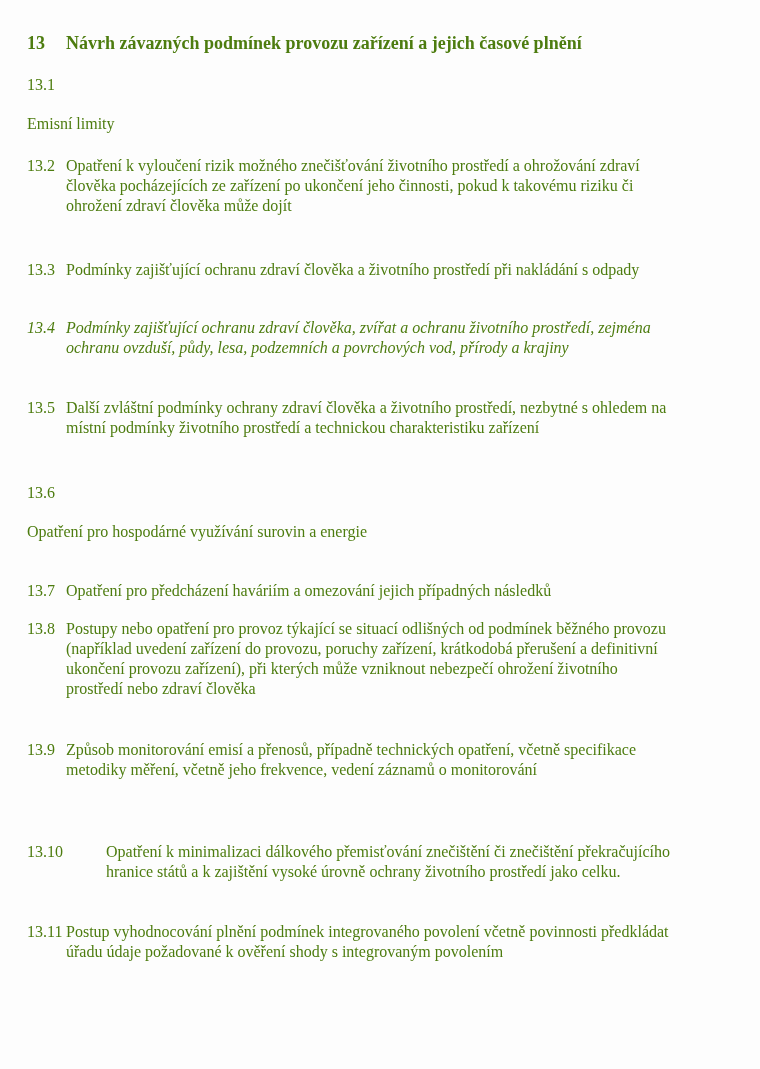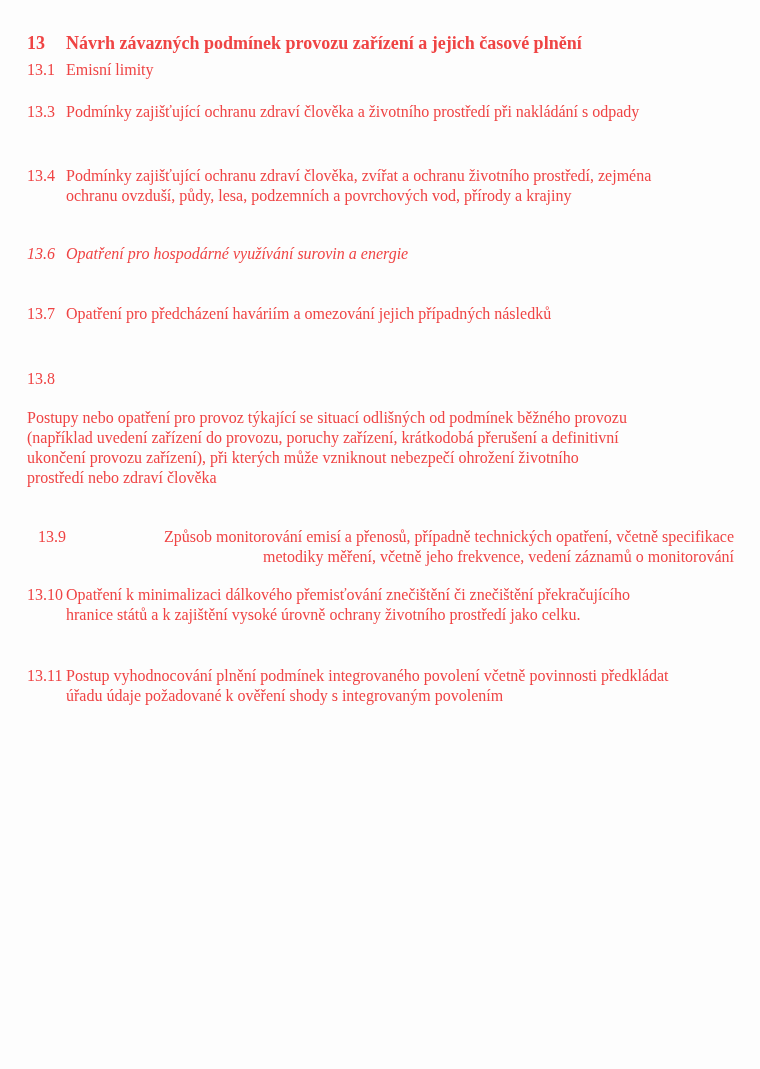--- a/index.html
+++ b/index.html
@@ -8,21 +8,21 @@
   }
   body {
     background: #e8e8e8;
     font-family: "Liberation Serif", "DejaVu Serif", serif;
   }
   .page {
     position: relative;
     width: 760px;
     height: 1069px;
     background: #fdfdfd;
-    color: #ef4444;
+    color: #4d7c0f;
     overflow: hidden;
     box-sizing: border-box;
     padding: 31px 26px 0 27px;
   }
   .heading-row {
     display: flex;
     align-items: flex-start;
     font-weight: bold;
     font-size: 18px;
     line-height: 25px;
@@ -44,27 +44,27 @@
     width: 39px;
     flex: 0 0 39px;
     white-space: nowrap;
   }
   .toc-item .item-text {
     flex: 1 1 auto;
     white-space: pre-line;
     max-width: 672px;
   }
   
-  .items > .toc-item:nth-child(1)  { margin-top: 4px; }
+  .items > .toc-item:nth-child(1)  { margin-top: 19px; flex-direction: column; }
   .items > .toc-item:nth-child(2)  { margin-top: 22px; }
   .items > .toc-item:nth-child(3)  { margin-top: 44px; }
   .items > .toc-item:nth-child(4)  { margin-top: 38px; font-style: italic; }
   .items > .toc-item:nth-child(5)  { margin-top: 40px; }
   .items > .toc-item:nth-child(6)  { margin-top: 45px; flex-direction: column; }
-  .items > .toc-item:nth-child(7)  { margin-top: 39px; text-align: right; }
+  .items > .toc-item:nth-child(7)  { margin-top: 39px; }
   .items > .toc-item:nth-child(8)  { margin-top: 18px; }
   .items > .toc-item:nth-child(9)  { margin-top: 41px; }
   .items > .toc-item:nth-child(10) { margin-top: 62px; gap: 40px; }
   .items > .toc-item:nth-child(11) { margin-top: 40px; }
 </style>
 </head>
 <body>
 
 <div class="page">
 
@@ -73,32 +73,43 @@
     <span class="heading-title">Návrh závazných podmínek provozu zařízení a jejich časové plnění</span>
   </div>
 
   <div class="items">
 
     <div class="toc-item">
       <span class="num-col">13.1</span>
       <div class="item-text">Emisní limity</div>
     </div>
 
+    <div class="toc-item">
+      <span class="num-col">13.2</span>
+      <div class="item-text">Opatření k vyloučení rizik možného znečišťování životního prostředí a ohrožování zdraví
+člověka pocházejících ze zařízení po ukončení jeho činnosti, pokud k takovému riziku či
+ohrožení zdraví člověka může dojít</div>
+    </div>
 
     <div class="toc-item">
       <span class="num-col">13.3</span>
       <div class="item-text">Podmínky zajišťující ochranu zdraví člověka a životního prostředí při nakládání s odpady</div>
     </div>
 
     <div class="toc-item">
       <span class="num-col">13.4</span>
       <div class="item-text">Podmínky zajišťující ochranu zdraví člověka, zvířat a ochranu životního prostředí, zejména
 ochranu ovzduší, půdy, lesa, podzemních a povrchových vod, přírody a krajiny</div>
     </div>
 
+    <div class="toc-item">
+      <span class="num-col">13.5</span>
+      <div class="item-text">Další zvláštní podmínky ochrany zdraví člověka a životního prostředí, nezbytné s ohledem na
+místní podmínky životního prostředí a technickou charakteristiku zařízení</div>
+    </div>
 
     <div class="toc-item">
       <span class="num-col">13.6</span>
       <div class="item-text">Opatření pro hospodárné využívání surovin a energie</div>
     </div>
 
     <div class="toc-item">
       <span class="num-col">13.7</span>
       <div class="item-text">Opatření pro předcházení haváriím a omezování jejich případných následků</div>
     </div>

